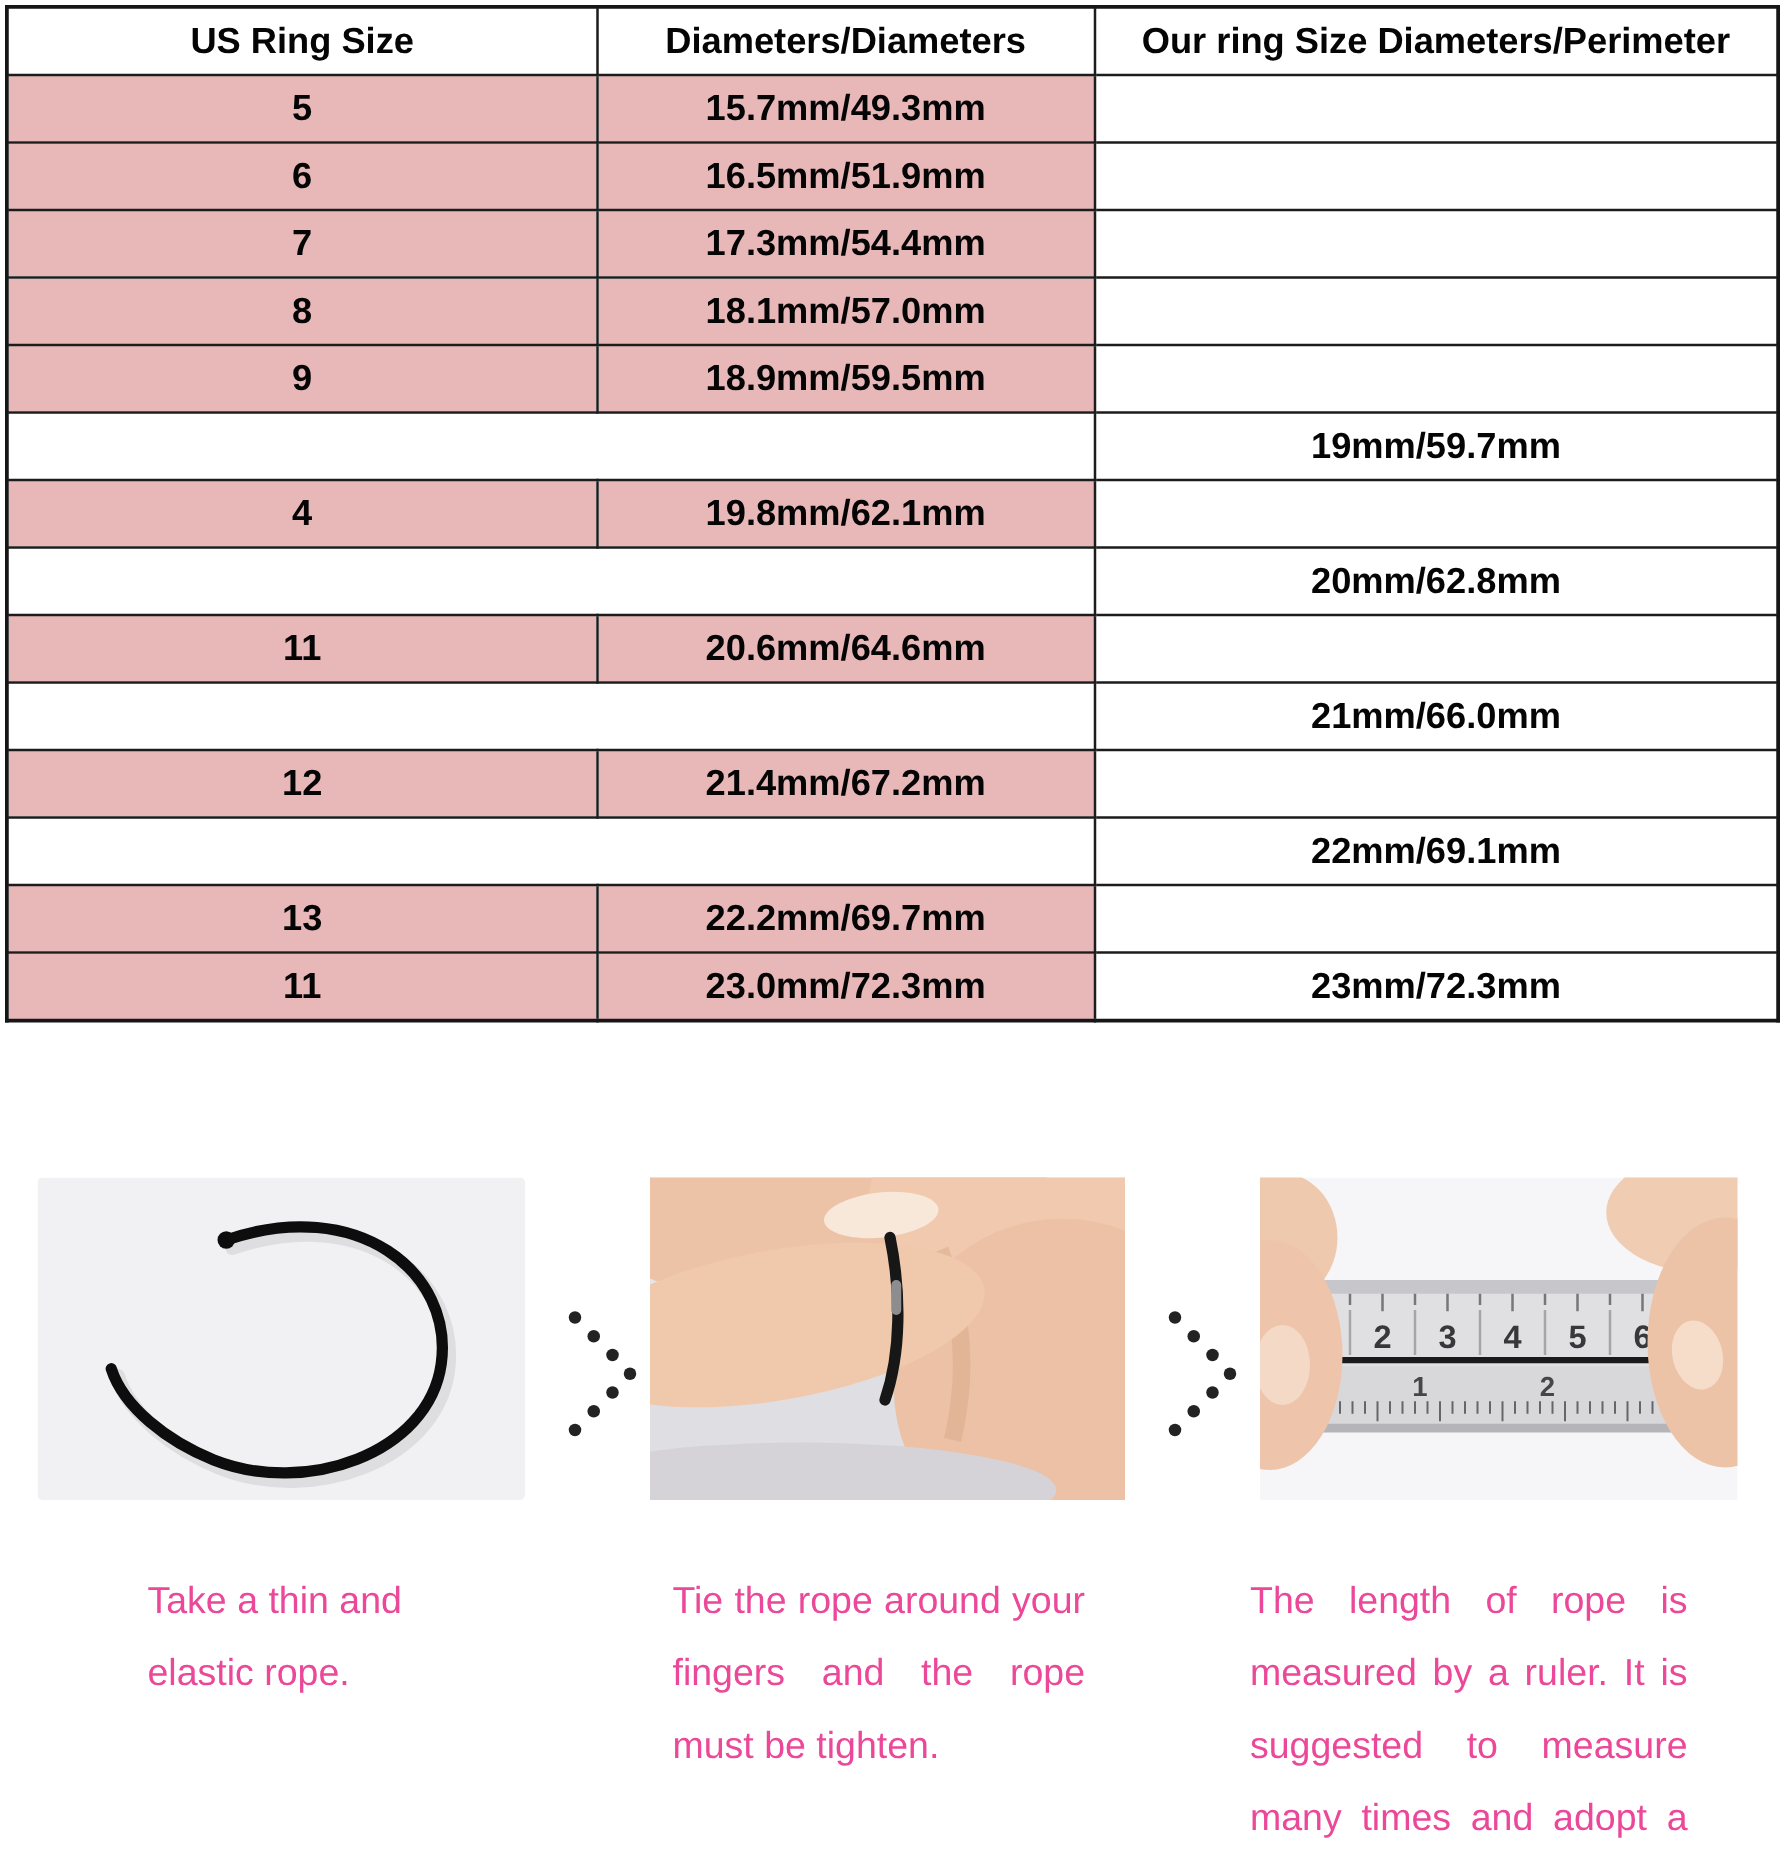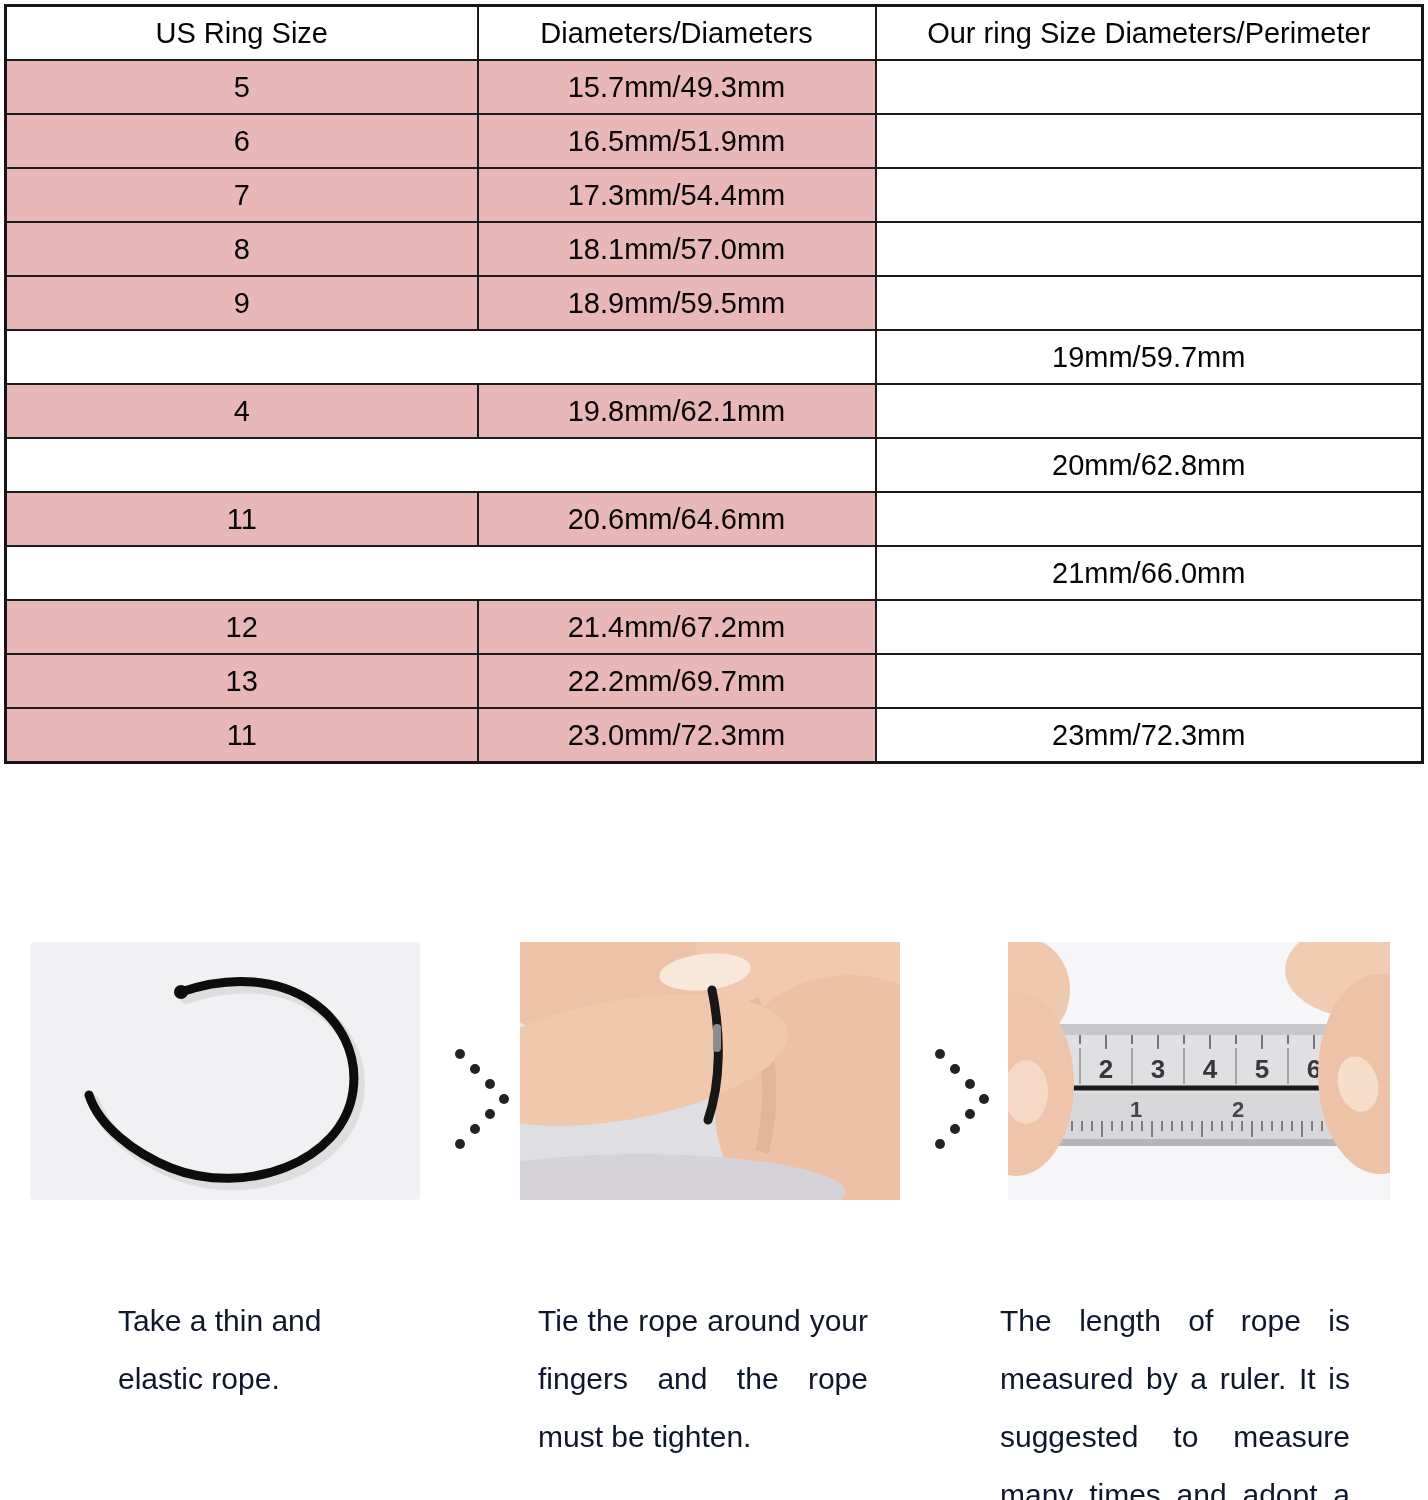--- a/index.html
+++ b/index.html
@@ -11,40 +11,40 @@
   
   table.size-table {
     position:absolute; left:4px; top:4px; width:1420px;
     border-collapse:collapse; table-layout:fixed;
     border:3px solid #161616;
   }
   table.size-table th, table.size-table td {
     border:2px solid #1c1c1c;
     height:52px; padding:0;
     text-align:center; vertical-align:middle;
-    font-weight:normal; font-size:29px; color:#050505;
+    font-weight:bold; font-size:29px; color:#050505;
     overflow:hidden; white-space:nowrap;
   }
   table.size-table th { background:#ffffff; }
   td.pink { background:#e8b8b9; }
 
   
   .panel { position:absolute; top:942px; }
   .panel svg { display:block; }
   #panel-rope   { left:30px;  }
   #panel-finger { left:520px; }
   #panel-ruler  { left:1008px;}
   .arrow { position:absolute; top:1042px; }
   #arrow-1 { left:450px; }
   #arrow-2 { left:930px; }
 
   
   .caption {
-    position:absolute; top:1292px;
-    font-size:30px; line-height:58px; color:#0f172a;
+    position:absolute; top:1252px;
+    font-size:30px; line-height:58px; color:#ec4899;
   }
   #caption-1 { left:118px;  width:245px; text-align:left; }
   #caption-2 { left:538px;  width:330px; text-align:justify; }
   #caption-3 { left:1000px; width:350px; text-align:justify; }
 
   .svgtext { font-family:"Liberation Sans", sans-serif; }
 </style>
 </head>
 <body>
 
@@ -107,20 +107,24 @@
       <td></td>
     </tr>
     <tr>
       <td colspan="2"></td>
       <td>21mm/66.0mm</td>
     </tr>
     <tr>
       <td class="pink">12</td>
       <td class="pink">21.4mm/67.2mm</td>
       <td></td>
+    </tr>
+    <tr>
+      <td colspan="2"></td>
+      <td>22mm/69.1mm</td>
     </tr>
     <tr>
       <td class="pink">13</td>
       <td class="pink">22.2mm/69.7mm</td>
       <td></td>
     </tr>
     <tr>
       <td class="pink">11</td>
       <td class="pink">23.0mm/72.3mm</td>
       <td>23mm/72.3mm</td>

